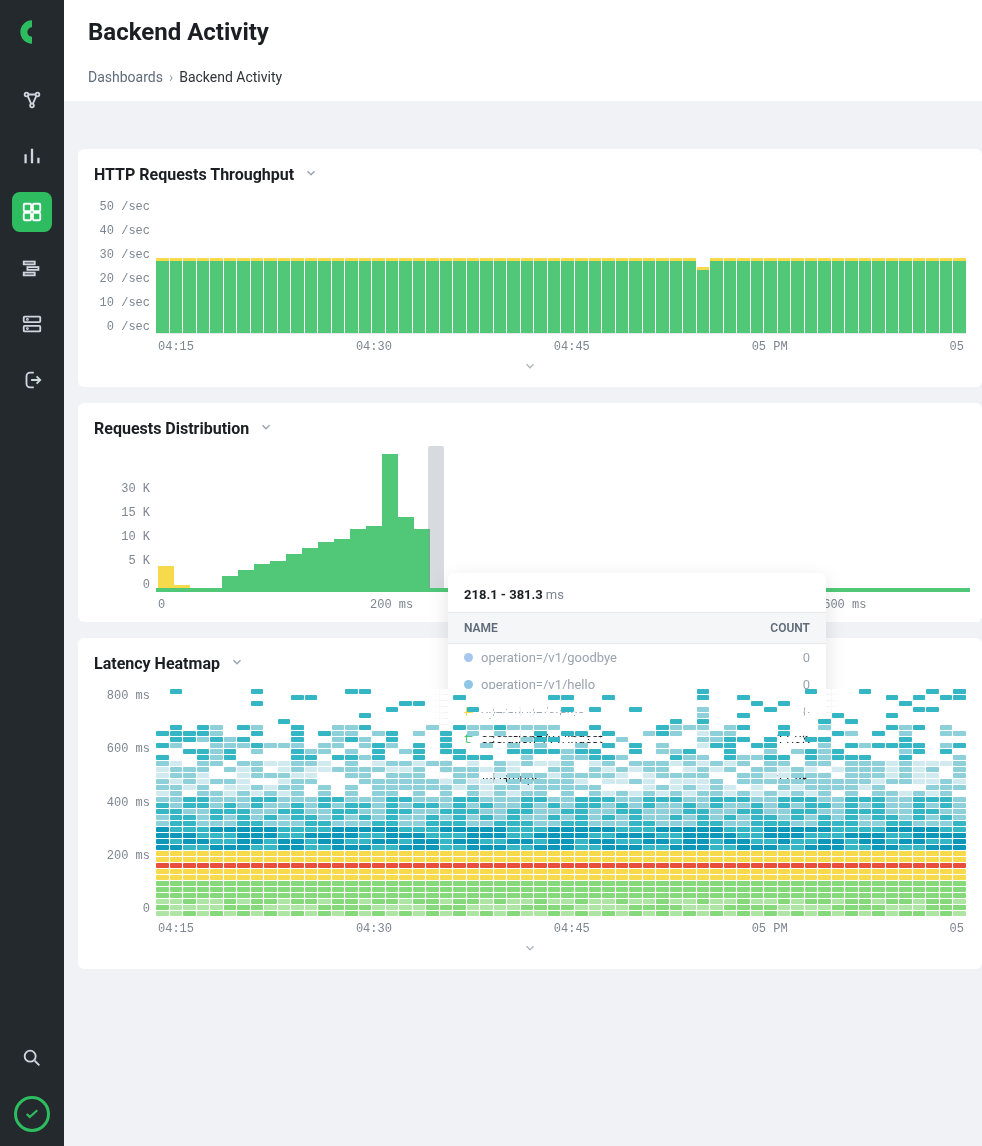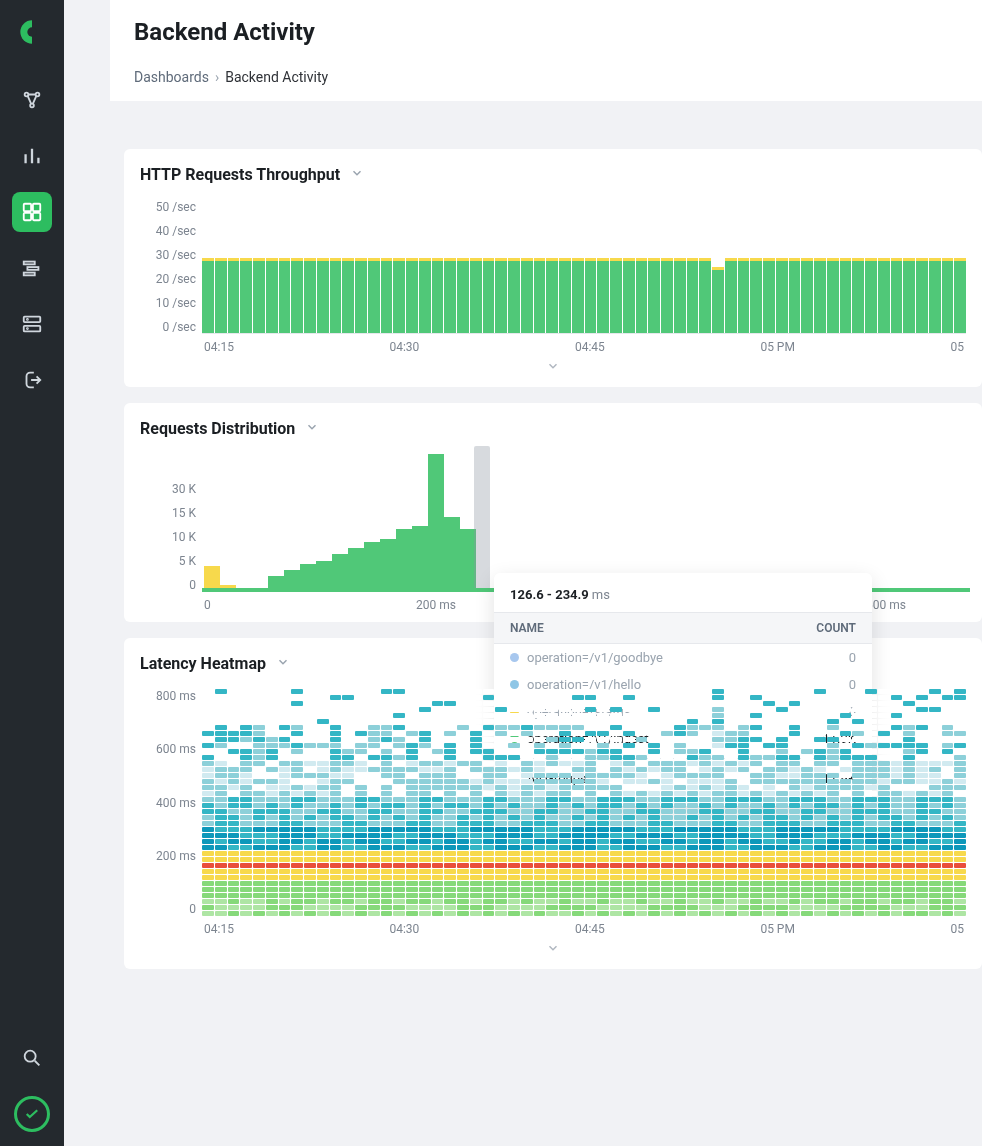--- a/index.html
+++ b/index.html
@@ -46,21 +46,21 @@
   width: 36px; height: 36px;
   border: 3px solid #2dbd60;
   border-radius: 50%;
   display: flex; align-items: center; justify-content: center;
   color: #2dbd60;
 }
 
 .main {
   margin-left: 64px;
   height: 1146px;
-  display: flex; flex-direction: column; padding-left: 46px;
+  display: flex; flex-direction: column;
 }
 .header {
   background: #fff;
   padding: 18px 24px 16px;
 }
 .page-title { font-size: 24px; font-weight: 700; margin-bottom: 8px; }
 .breadcrumb { font-size: 14px; color: #5f6b7a; display: flex; gap: 6px; align-items: flex-end; margin-top: 23px; }
 .breadcrumb a { color: #5f6b7a; text-decoration: none; cursor: pointer; }
 .breadcrumb .chev { color: #9aa4af; }
 .breadcrumb .curr { color: #2f3237; }
@@ -71,21 +71,21 @@
 .panel {
   background: #fff;
   border-radius: 6px;
   margin: 0 0 16px 14px;
   padding: 16px 16px 10px 16px;
 }
 .panel-hdr { display: flex; align-items: center; gap: 10px; margin-bottom: 16px; }
 .panel-title { font-size: 16px; font-weight: 700; }
 .chev-icon { color: #9aa4af; cursor: pointer; }
 
-.chart-wrap { position: relative; }
+.chart-wrap { position: relative; font-family: Liberation Mono, monospace; }
 .y-axis {
   position: absolute; left: 0; top: 0;
   width: 62px;
   display: flex; flex-direction: column; justify-content: space-between;
   font-size: 12px; color: #7d8590;
   text-align: right;
 }
 .y-axis .yt { padding-right: 6px; }
 .plot { margin-left: 62px; position: relative; }
 
@@ -592,21 +592,21 @@
           </div>
         <div class="x-axis" style="justify-content:flex-start;gap:0">
           <span style="width:18px">0</span>
           <span style="margin-left:194px">200 ms</span>
           <span style="margin-left:410px">600 ms</span>
         </div>
       </div>
 
       <div class="tooltip" style="left:370px;top:170px">
         <div class="tooltip-hdr">
-          <span class="bold">126.6 - 234.9</span><span class="unit">ms</span>
+          <span class="bold">218.1 - 381.3</span><span class="unit">ms</span>
         </div>
         <div class="tooltip-th">
           <span>NAME</span>
           <span>COUNT</span>
         </div>
         <div id="tooltip-rows">
             <div class="tooltip-row dim">
               <span class="lbl">
                 <span class="dot" style="background: rgb(167, 199, 238);"></span>
                 <span>operation=/v1/goodbye</span>

